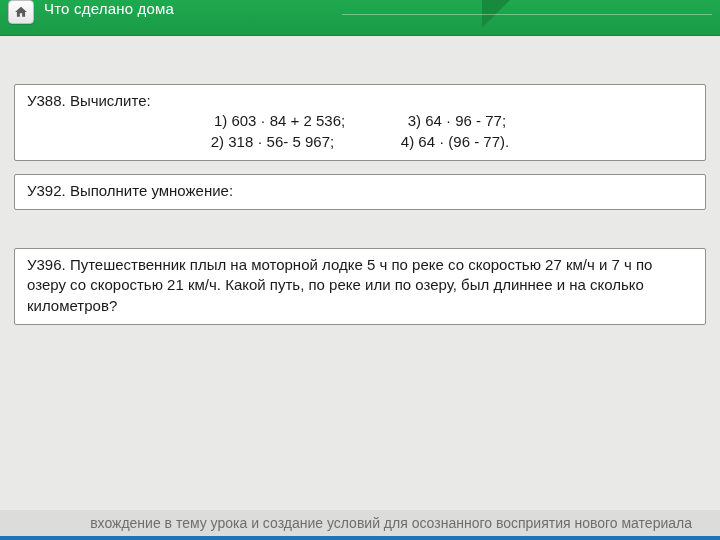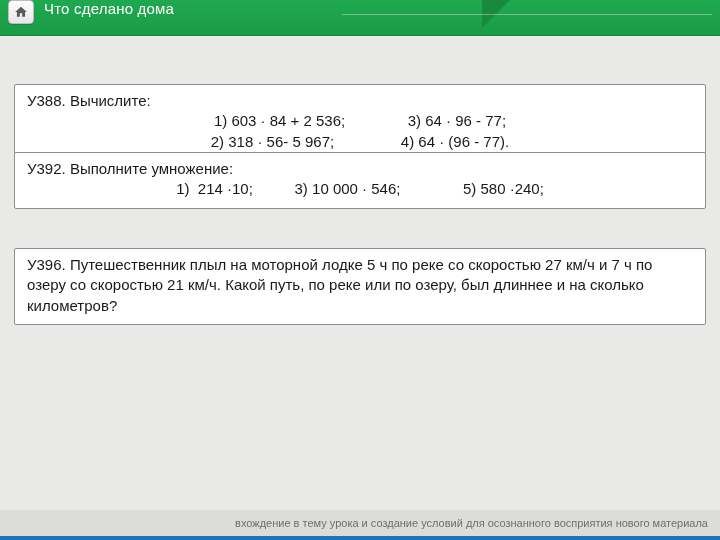--- a/index.html
+++ b/index.html
@@ -75,37 +75,37 @@
     background: #ffffff;
     border: 1px solid #8f8f8f;
     border-radius: 2px;
     padding: 6px 12px 8px 12px;
     font-size: 15px;
     line-height: 1.35;
     color: #1a1a1a;
     margin-top: 44px;
   }
   .card1 { top: 40px; }
-  .card2 { top: 108px; }
+  .card2 { top: 130px; }
   .card3 { top: 204px; }
 
   .row { white-space: pre; text-align: center; }
 
   .bottom-bar {
     position: absolute;
     left: 0;
     right: 0;
     bottom: 4px;
     height: 26px;
     background: #dcdcda;
     display: flex;
     align-items: center;
     justify-content: flex-end;
-    padding-right: 12px;
-    font-size: 11px;
+    padding-right: 28px;
+    font-size: 14px;
     color: #6e6e6e;
   }
   .bottom-blue {
     position: absolute;
     left: 0;
     right: 0;
     bottom: 0;
     height: 4px;
     background: #1f73b6;
   }
@@ -127,21 +127,20 @@
   <div class="green-rule"></div>
 
   <div class="card card1">
     <div>У388. Вычислите:</div>
     <div class="row">1) 603 · 84 + 2 536;               3) 64 · 96 - 77;</div>
     <div class="row">2) 318 · 56- 5 967;                4) 64 · (96 - 77).</div>
   </div>
 
   <div class="card card2">
     <div>У392. Выполните умножение:</div>
-    <div class="row">1)  214 ·10;          3) 10 000 · 546;               5) 580 ·240;</div>
   </div>
 
   <div class="card card3">
     <div>У396. Путешественник плыл на моторной лодке 5 ч по реке со скоростью 27 км/ч и 7 ч по озеру со скоростью 21 км/ч. Какой путь, по реке или по озеру, был длиннее и на сколько километров?</div>
   </div>
 
   <div class="bottom-bar">
     <span>вхождение в тему урока и создание условий для осознанного восприятия нового материала</span>
   </div>
   <div class="bottom-blue"></div>

